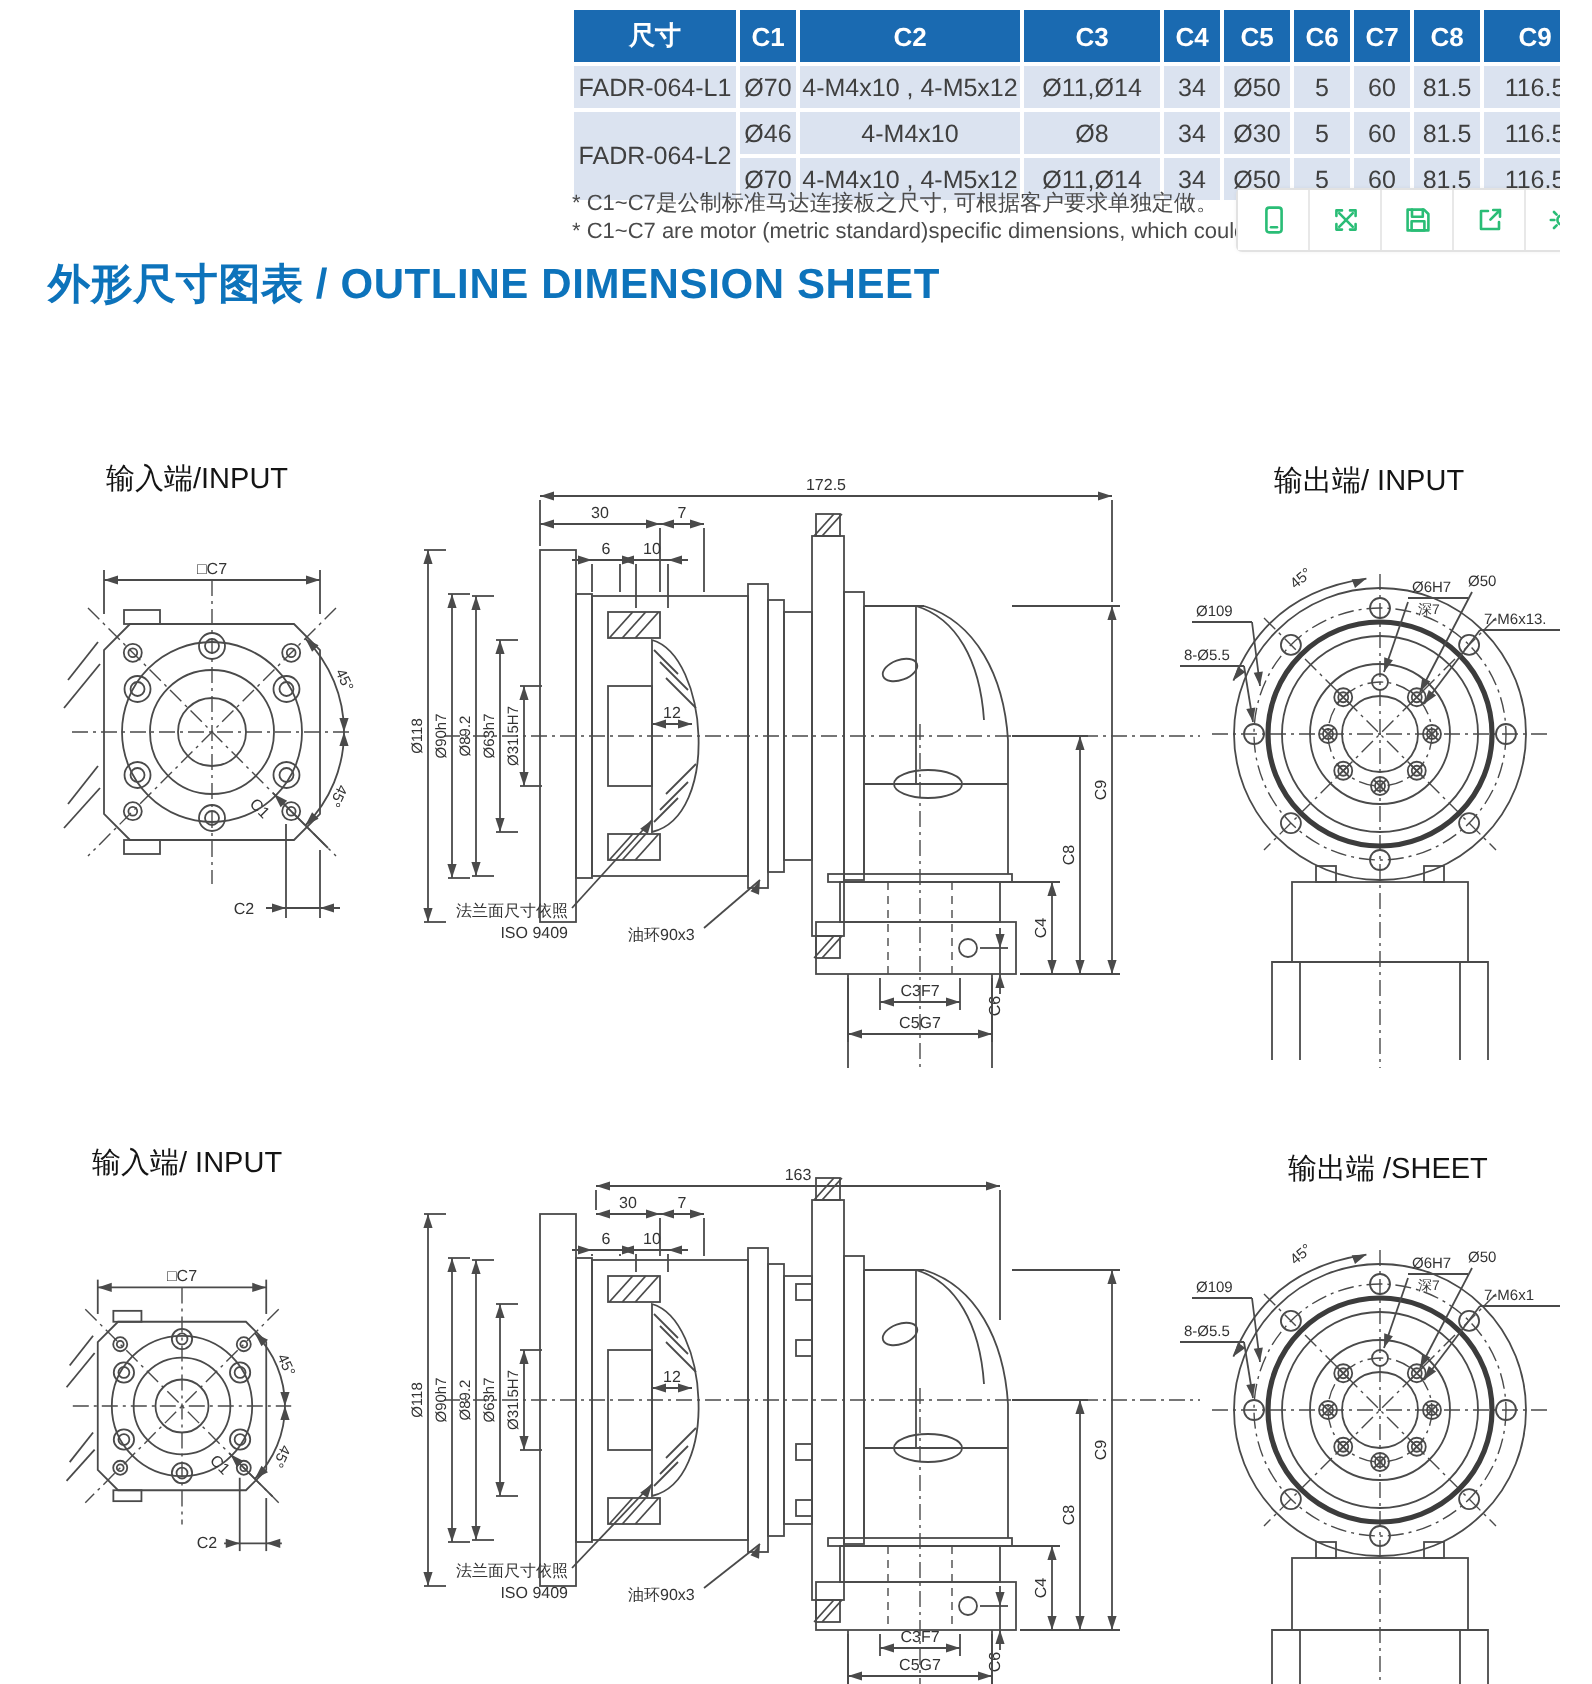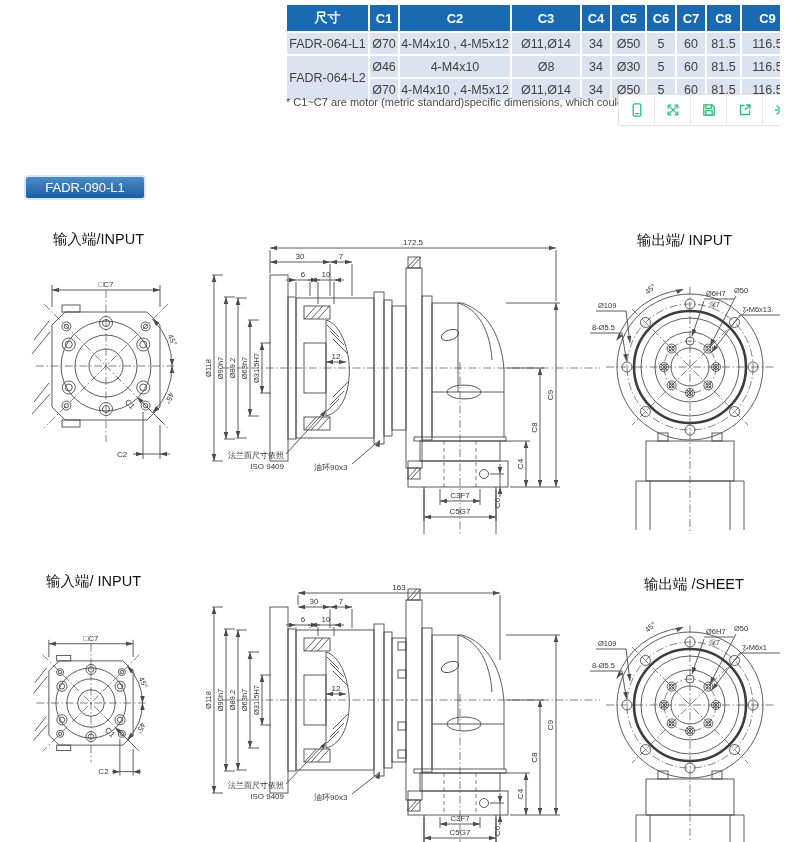--- a/index.html
+++ b/index.html
@@ -100,20 +100,21 @@
         <td>Ø50</td>
         <td>5</td>
         <td>60</td>
         <td>81.5</td>
         <td>116.5</td>
       </tr>
     </tbody>
   </table>
 
   <div class="notes">
+    <div>* C1~C7是公制标准马达连接板之尺寸, 可根据客户要求单独定做。</div>
     <div>* C1~C7 are motor (metric standard)specific dimensions, which could</div>
   </div>
 
   <div class="toolbar">
     <div class="tool-btn">
       <svg width="16" height="16" viewBox="0 0 16 16">
         <rect x="4.2" y="1.8" width="7.6" height="12.4" rx="1.4"></rect>
           <line x1="6.5" y1="11.6" x2="9.5" y2="11.6"></line>
       </svg>
     </div>
@@ -137,22 +138,22 @@
       </svg>
     </div>
     <div class="tool-btn">
       <svg width="16" height="16" viewBox="0 0 16 16">
         <circle cx="8" cy="8" r="2.3"></circle>
         <path d="M8 2.4v1.8M8 11.8v1.8M2.4 8h1.8M11.8 8h1.8M4 4l1.3 1.3M10.7 10.7L12 12M12 4l-1.3 1.3M5.3 10.7L4 12"></path>
       </svg>
     </div>
   </div>
 
-
-  <div class="badge" id="badge-1">FADR-090-L1</div>
+  <div class="page-title">外形尺寸图表 / OUTLINE DIMENSION SHEET</div>
+
 
   <div class="io-label" style="left:53px;top:230px">输入端/INPUT</div>
   <div class="io-label" style="left:637px;top:231px">输出端/ INPUT</div>
   <div class="io-label" style="left:46px;top:572px">输入端/ INPUT</div>
   <div class="io-label" style="left:644px;top:575px">输出端 /SHEET</div>
 
   <svg id="drawings" width="796" height="612" viewBox="0 230 796 612">
       <g>
         <g>
           <line x1="36" y1="366" x2="176" y2="366" class="cl"></line>

